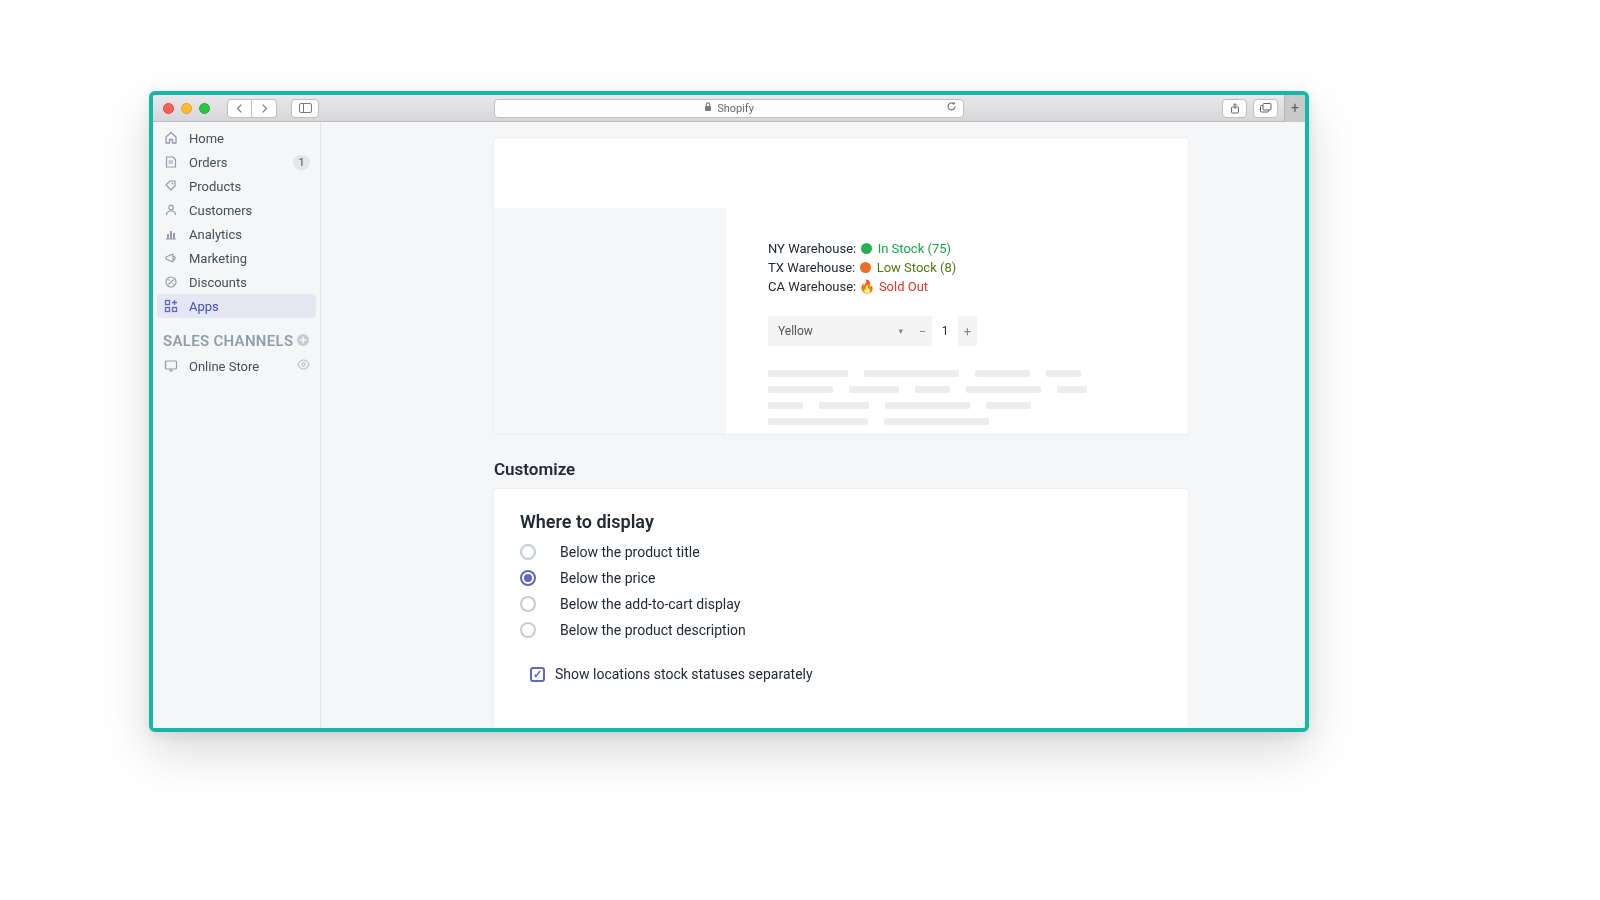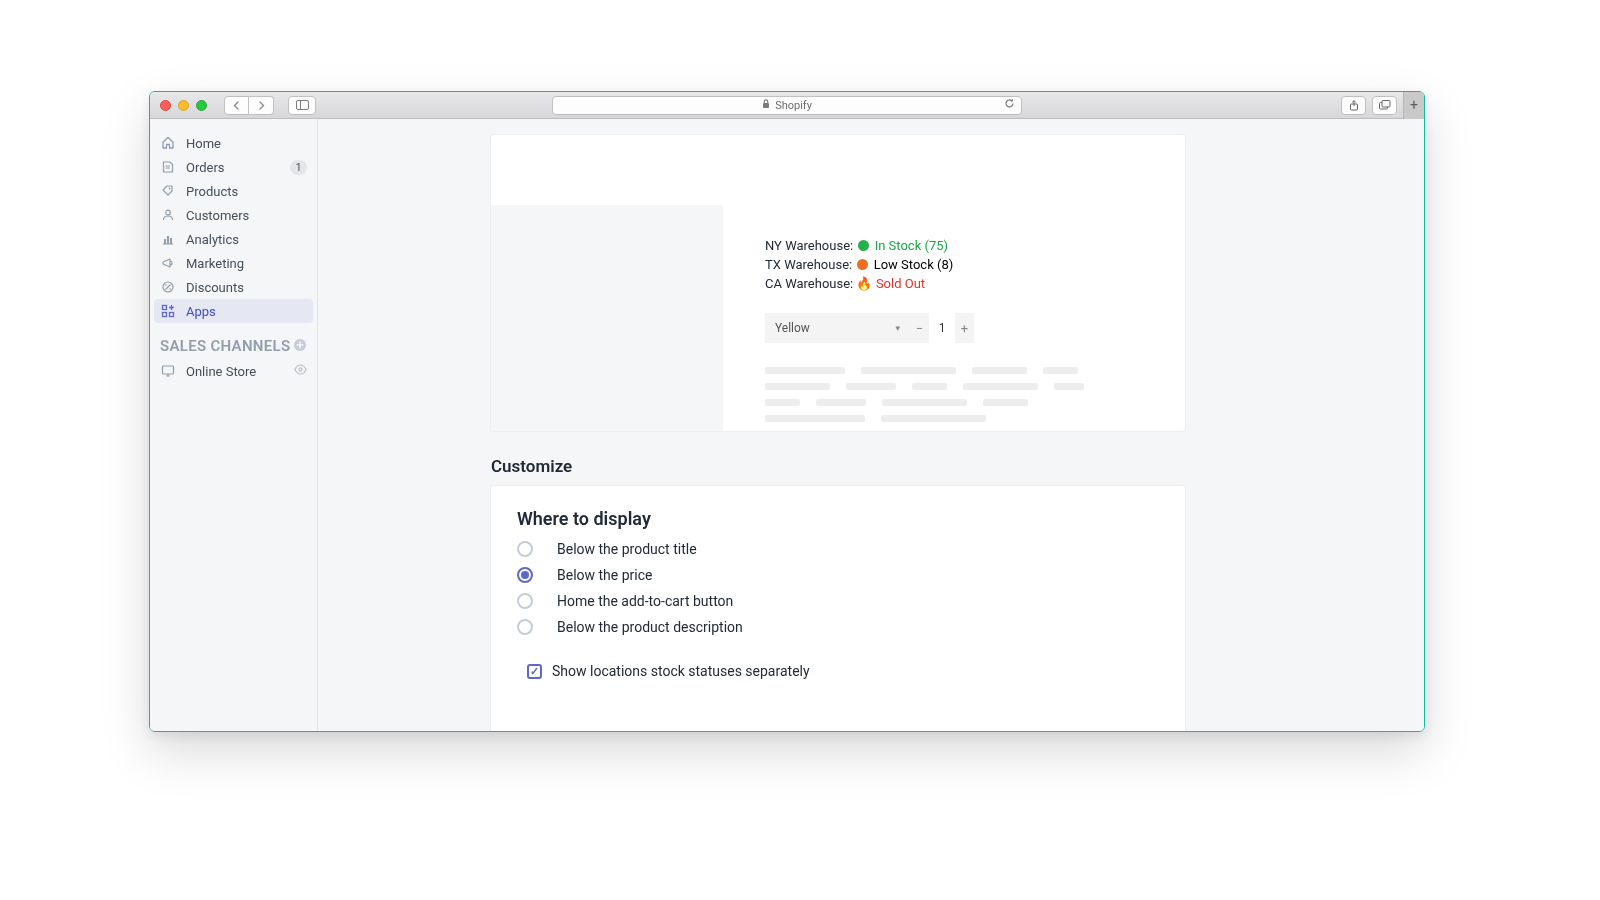--- a/index.html
+++ b/index.html
@@ -8,24 +8,24 @@
     background: #fff;
     width: 1600px;
     height: 900px;
     overflow: hidden;
     position: relative;
   }
   .browser-window {
     position: absolute;
     left: 149px;
     top: 91px;
-    width: 1276px;
+    width: 1160px;
     height: 641px;
     background: #fff;
-    border: 1px solid #14b8a6;
+    border: 4px solid #14b8a6;
     border-radius: 6px;
     overflow: hidden;
     box-shadow: 0 20px 50px rgba(0,0,0,0.15), 0 4px 12px rgba(0,0,0,0.08);
     display: flex;
     flex-direction: column;
   }
   
   .titlebar {
     height: 27px;
     background: linear-gradient(#e8e7e9, #d7d6d8);
@@ -95,21 +95,21 @@
     flex: 1;
     display: flex;
     overflow: hidden;
     background: #f4f6f8;
   }
   
   .sidebar {
     width: 168px;
     background: #f4f6f8;
     border-right: 1px solid #e1e3e5;
-    padding-top: 12px;
+    padding-top: 4px;
     font-size: 13px;
     color: #454f5b;
   }
   .sb-item {
     display: flex; align-items: center;
     height: 24px;
     padding: 0 10px;
     gap: 10px;
     cursor: pointer;
     position: relative;
@@ -183,21 +183,21 @@
     padding: 16px 22px 0 42px;
     font-size: 13px;
     color: #212b36;
   }
   .stock-line { margin-bottom: 4px; }
   .stock-line .label { color: #212b36; }
   .dot { display: inline-block; width: 11px; height: 11px; border-radius: 50%; vertical-align: -1px; margin: 0 2px 0 2px; }
   .dot-g { background: #22b14c; }
   .dot-o { background: #ec6e20; }
   .in-stock { color: #1aa548; }
-  .low-stock { color: #000000; }
+  .low-stock { color: #4d7c0f; }
   .sold-out { color: #e0332b; }
   .fire { color: #ec6e20; }
   .variant-row {
     display: flex; margin-top: 22px;
   }
   .variant-select {
     width: 145px; height: 30px;
     background: #f4f4f4;
     border: none;
     display: flex; align-items: center;
@@ -523,21 +523,21 @@
         <div class="radio-row">
           <span class="radio"></span>
           <span>Below the product title</span>
         </div>
         <div class="radio-row">
           <span class="radio checked"></span>
           <span>Below the price</span>
         </div>
         <div class="radio-row">
           <span class="radio"></span>
-          <span>Home the add-to-cart button</span>
+          <span>Below the add-to-cart display</span>
         </div>
         <div class="radio-row">
           <span class="radio"></span>
           <span>Below the product description</span>
         </div>
 
         <div class="opt-block">
           <div class="check-row">
             <span class="chk checked"></span>
             <span>Show locations stock statuses separately</span>

